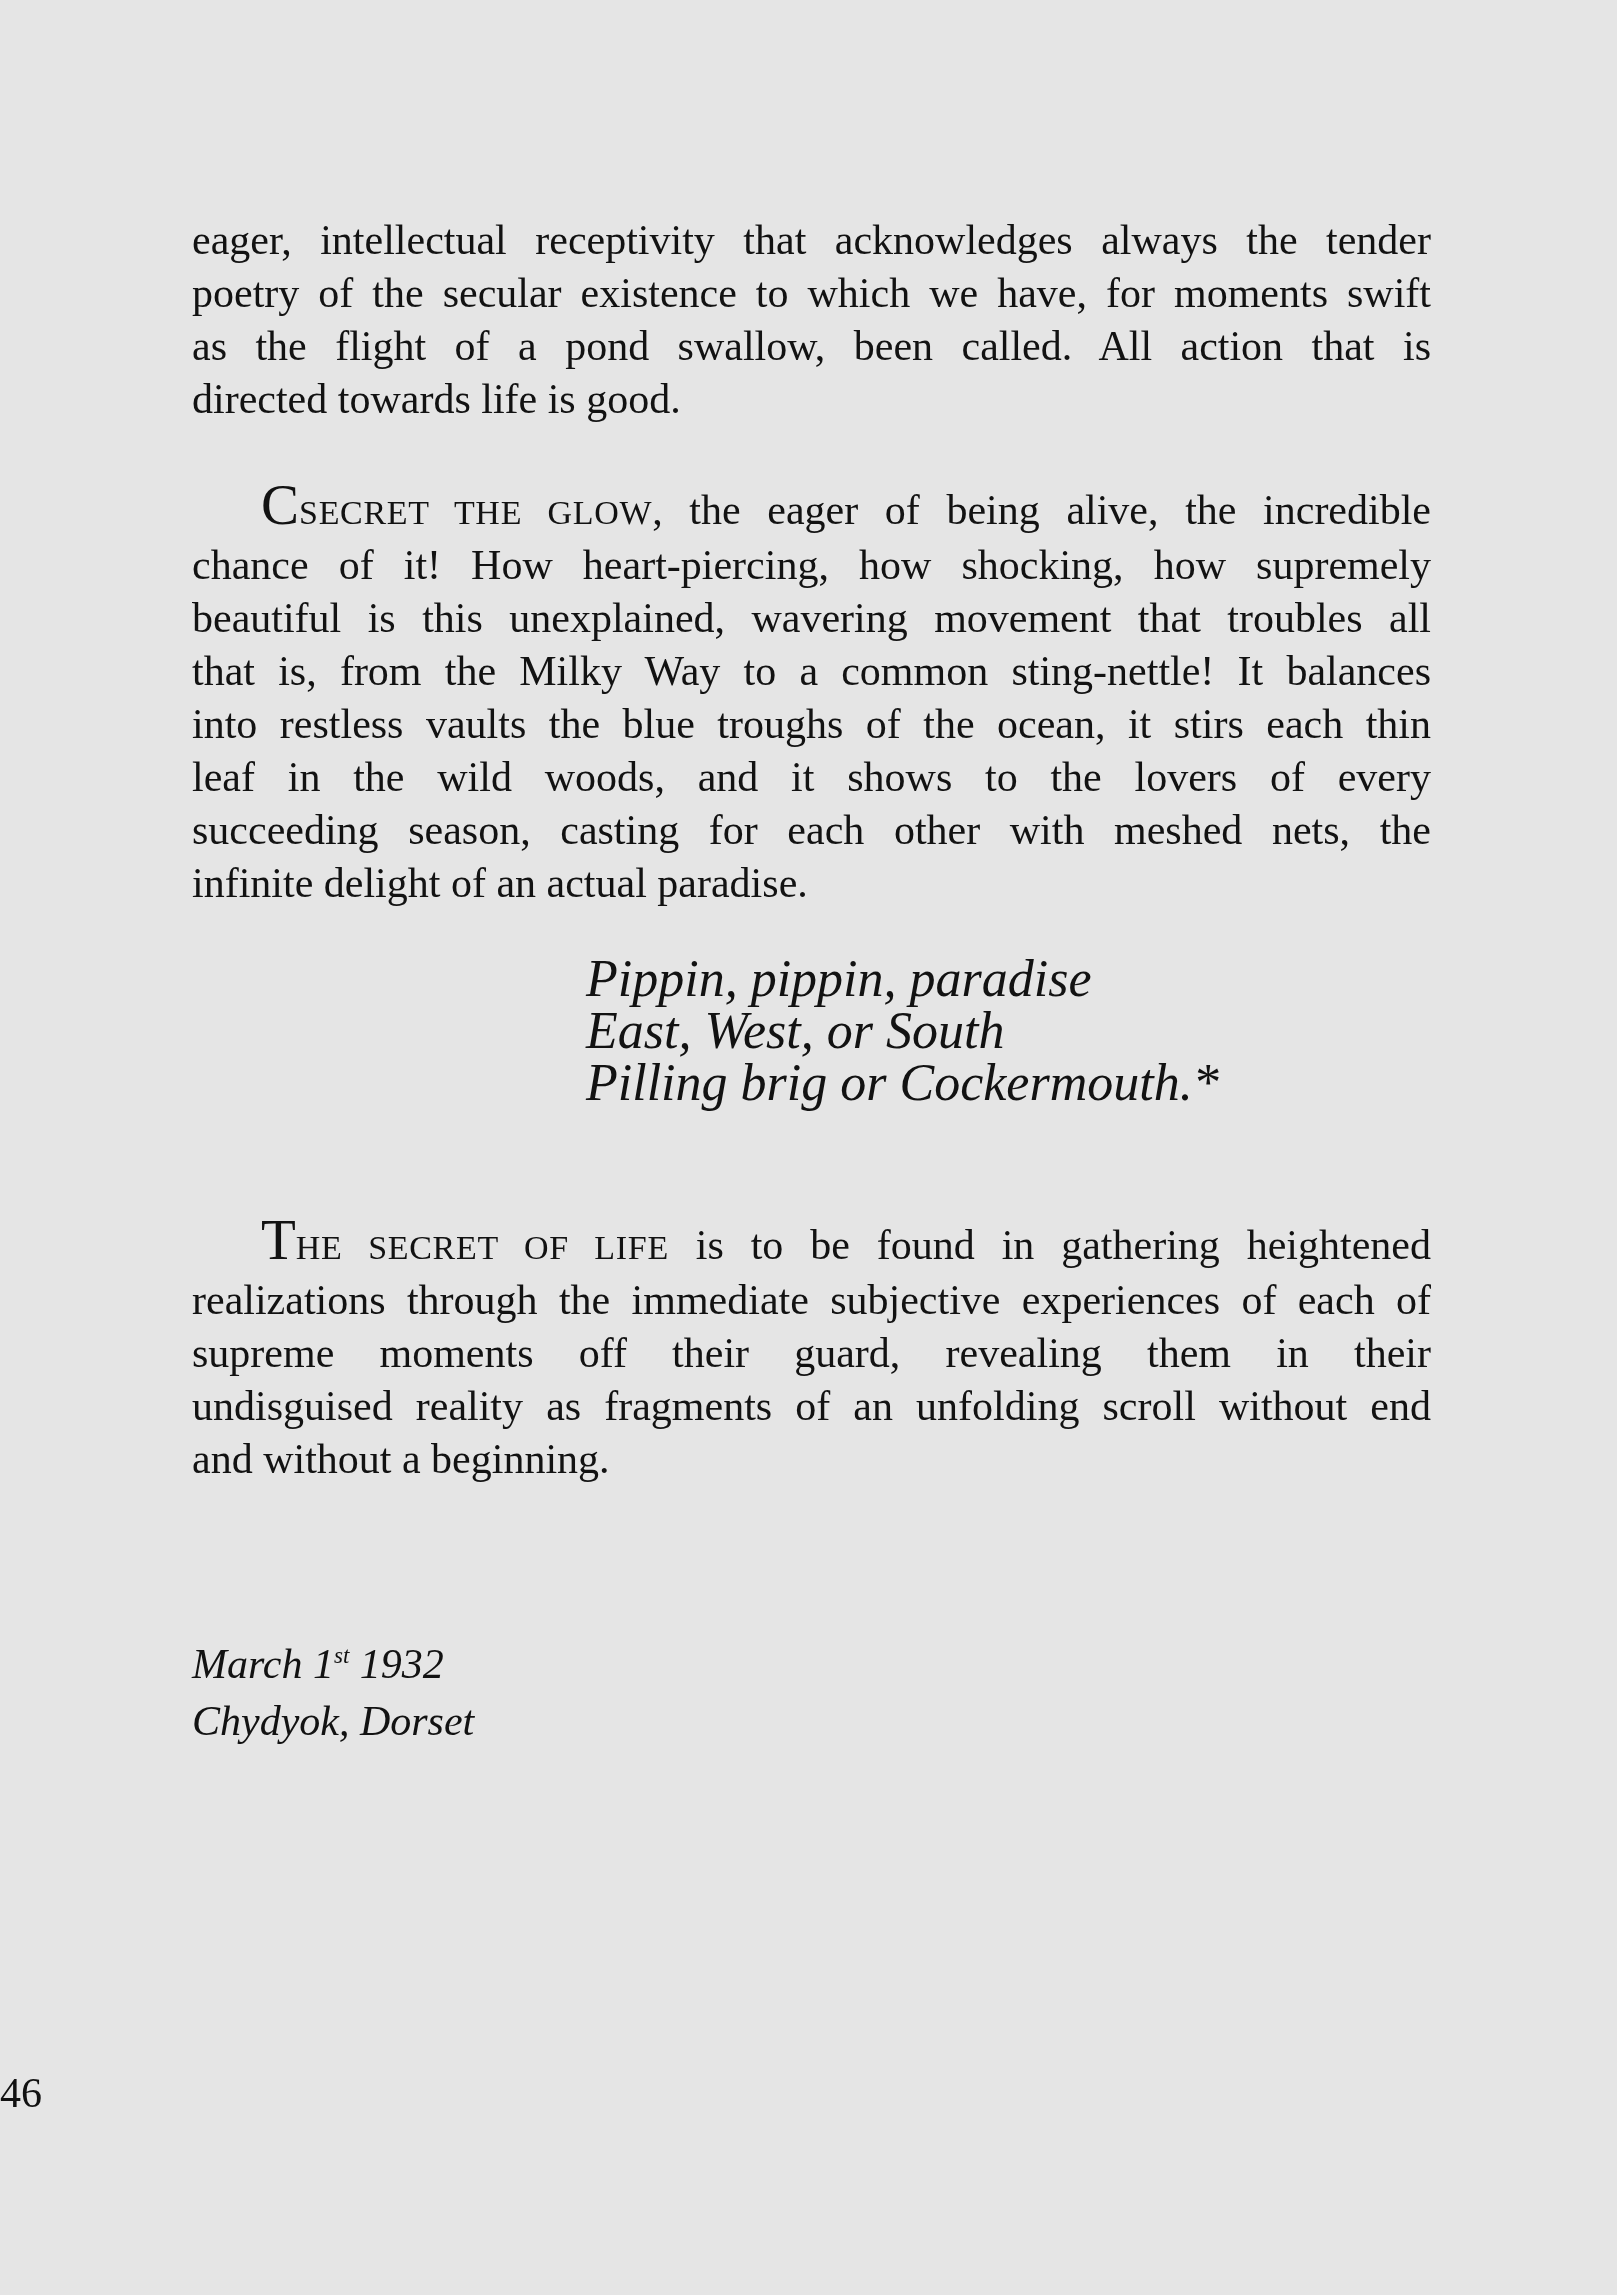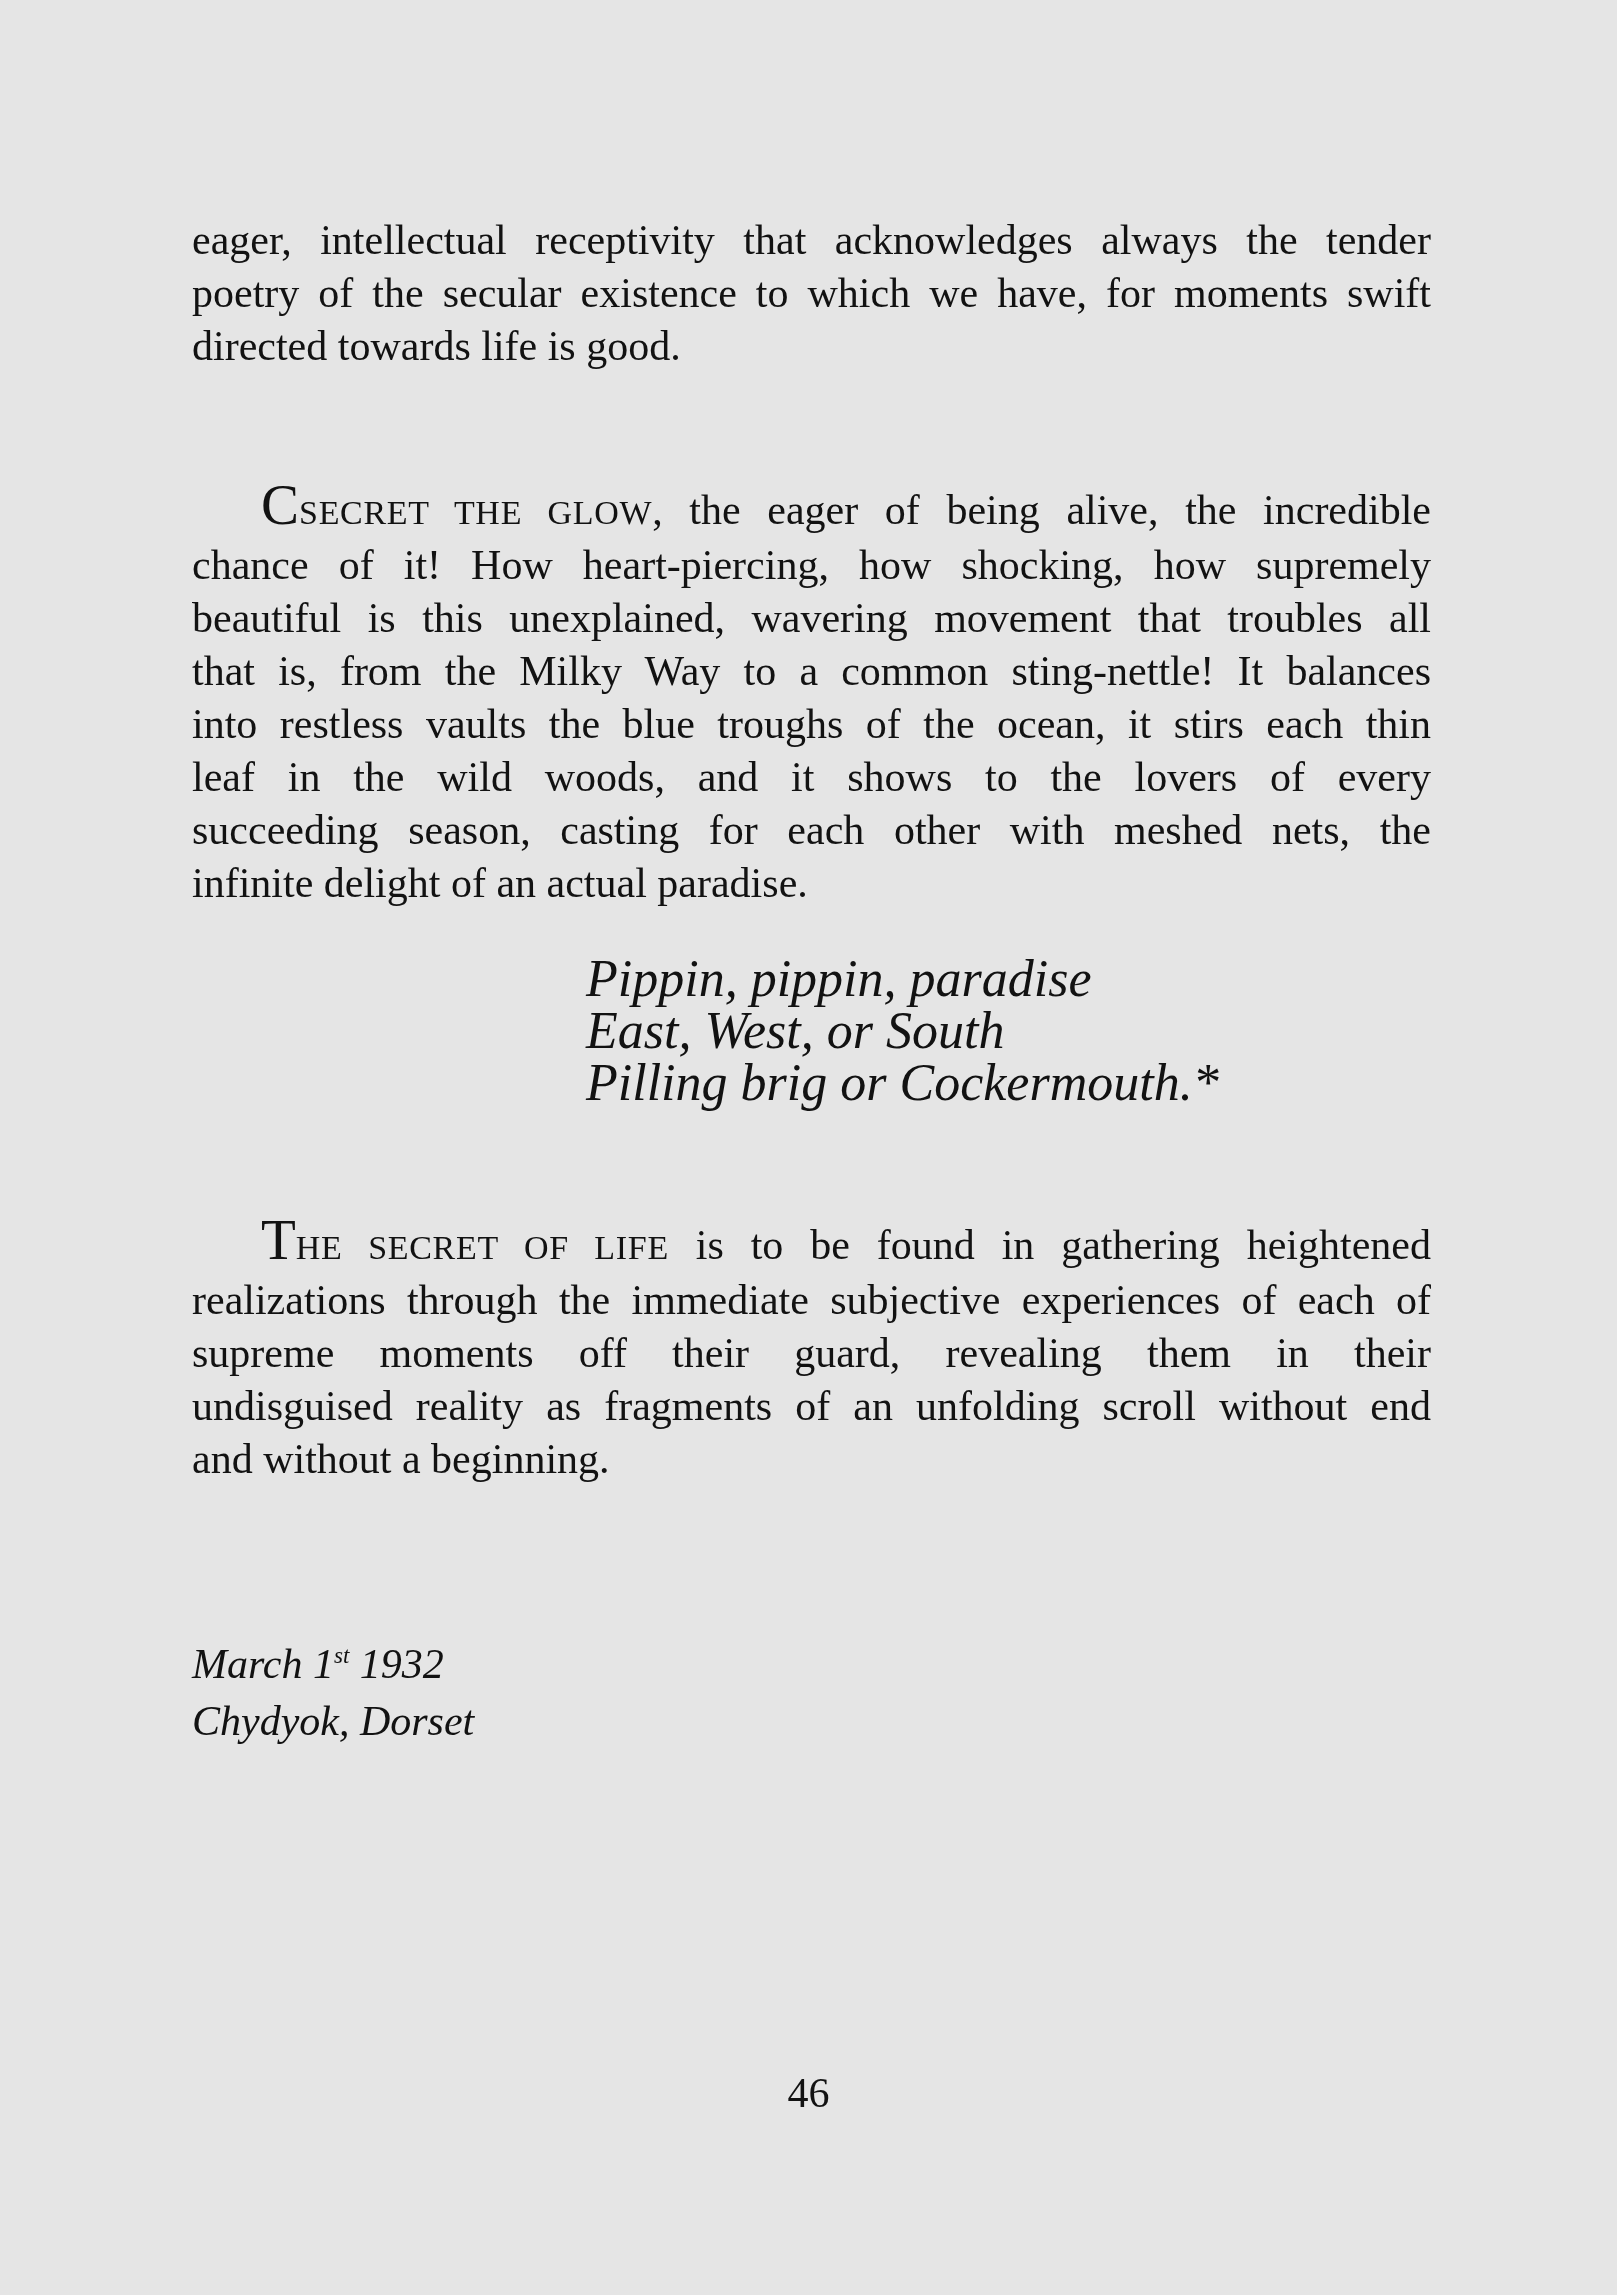--- a/index.html
+++ b/index.html
@@ -66,36 +66,37 @@
   .dateline sup {
     font-size: 0.55em;
     vertical-align: super;
     line-height: 0;
   }
   .page-number {
     position: absolute;
     left: 0;
     top: 2067px;
     width: 100%;
-    text-align: center;
+    text-align: left;
     font-size: 42px;
     line-height: 53px;
   }
   .b1 { top: 214px; }
   .b2 { top: 478px; }
   .b3 { top: 1213px; }
 </style>
 </head>
 <body>
 
 <div class="page">
 
   <div class="block para b1">
     <div class="line just">eager, intellectual receptivity that acknowledges always the tender</div>
     <div class="line just">poetry of the secular existence to which we have, for moments swift</div>
+    <div class="line just">as the flight of a pond swallow, been called. All action that is</div>
     <div class="line last">directed towards life is good.</div>
   </div>
 
   <div class="block para b2">
     <div class="line just first-indent"><span class="lead-cap">C</span><span class="small-caps">SECRET THE GLOW</span><span>, the eager of being alive, the incredible</span></div>
     <div class="line just">chance of it! How heart-piercing, how shocking, how supremely</div>
     <div class="line just">beautiful is this unexplained, wavering movement that troubles all</div>
     <div class="line just">that is, from the Milky Way to a common sting-nettle! It balances</div>
     <div class="line just">into restless vaults the blue troughs of the ocean, it stirs each thin</div>
     <div class="line just">leaf in the wild woods, and it shows to the lovers of every</div>

